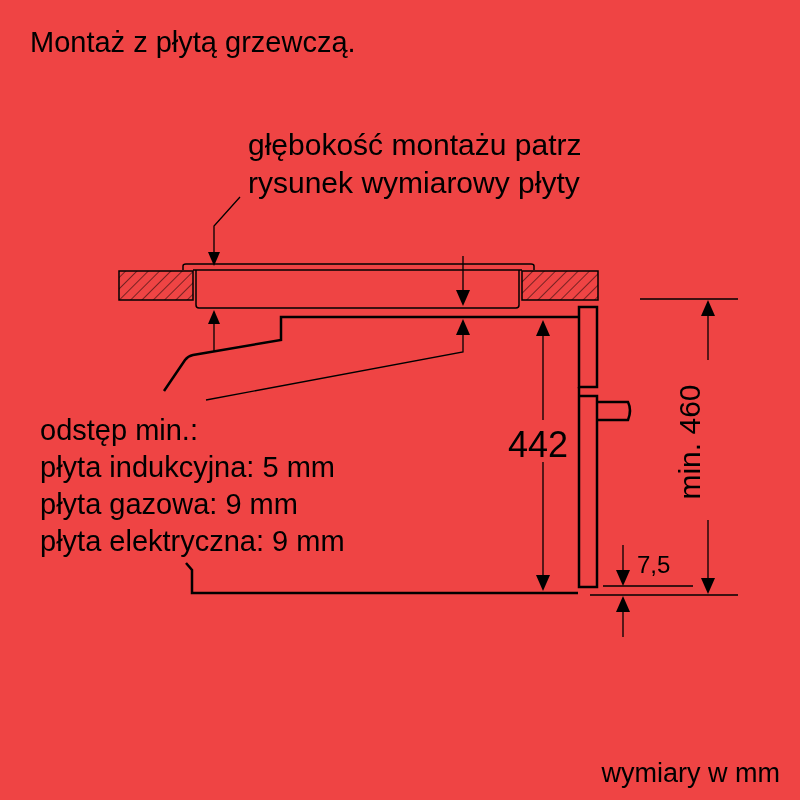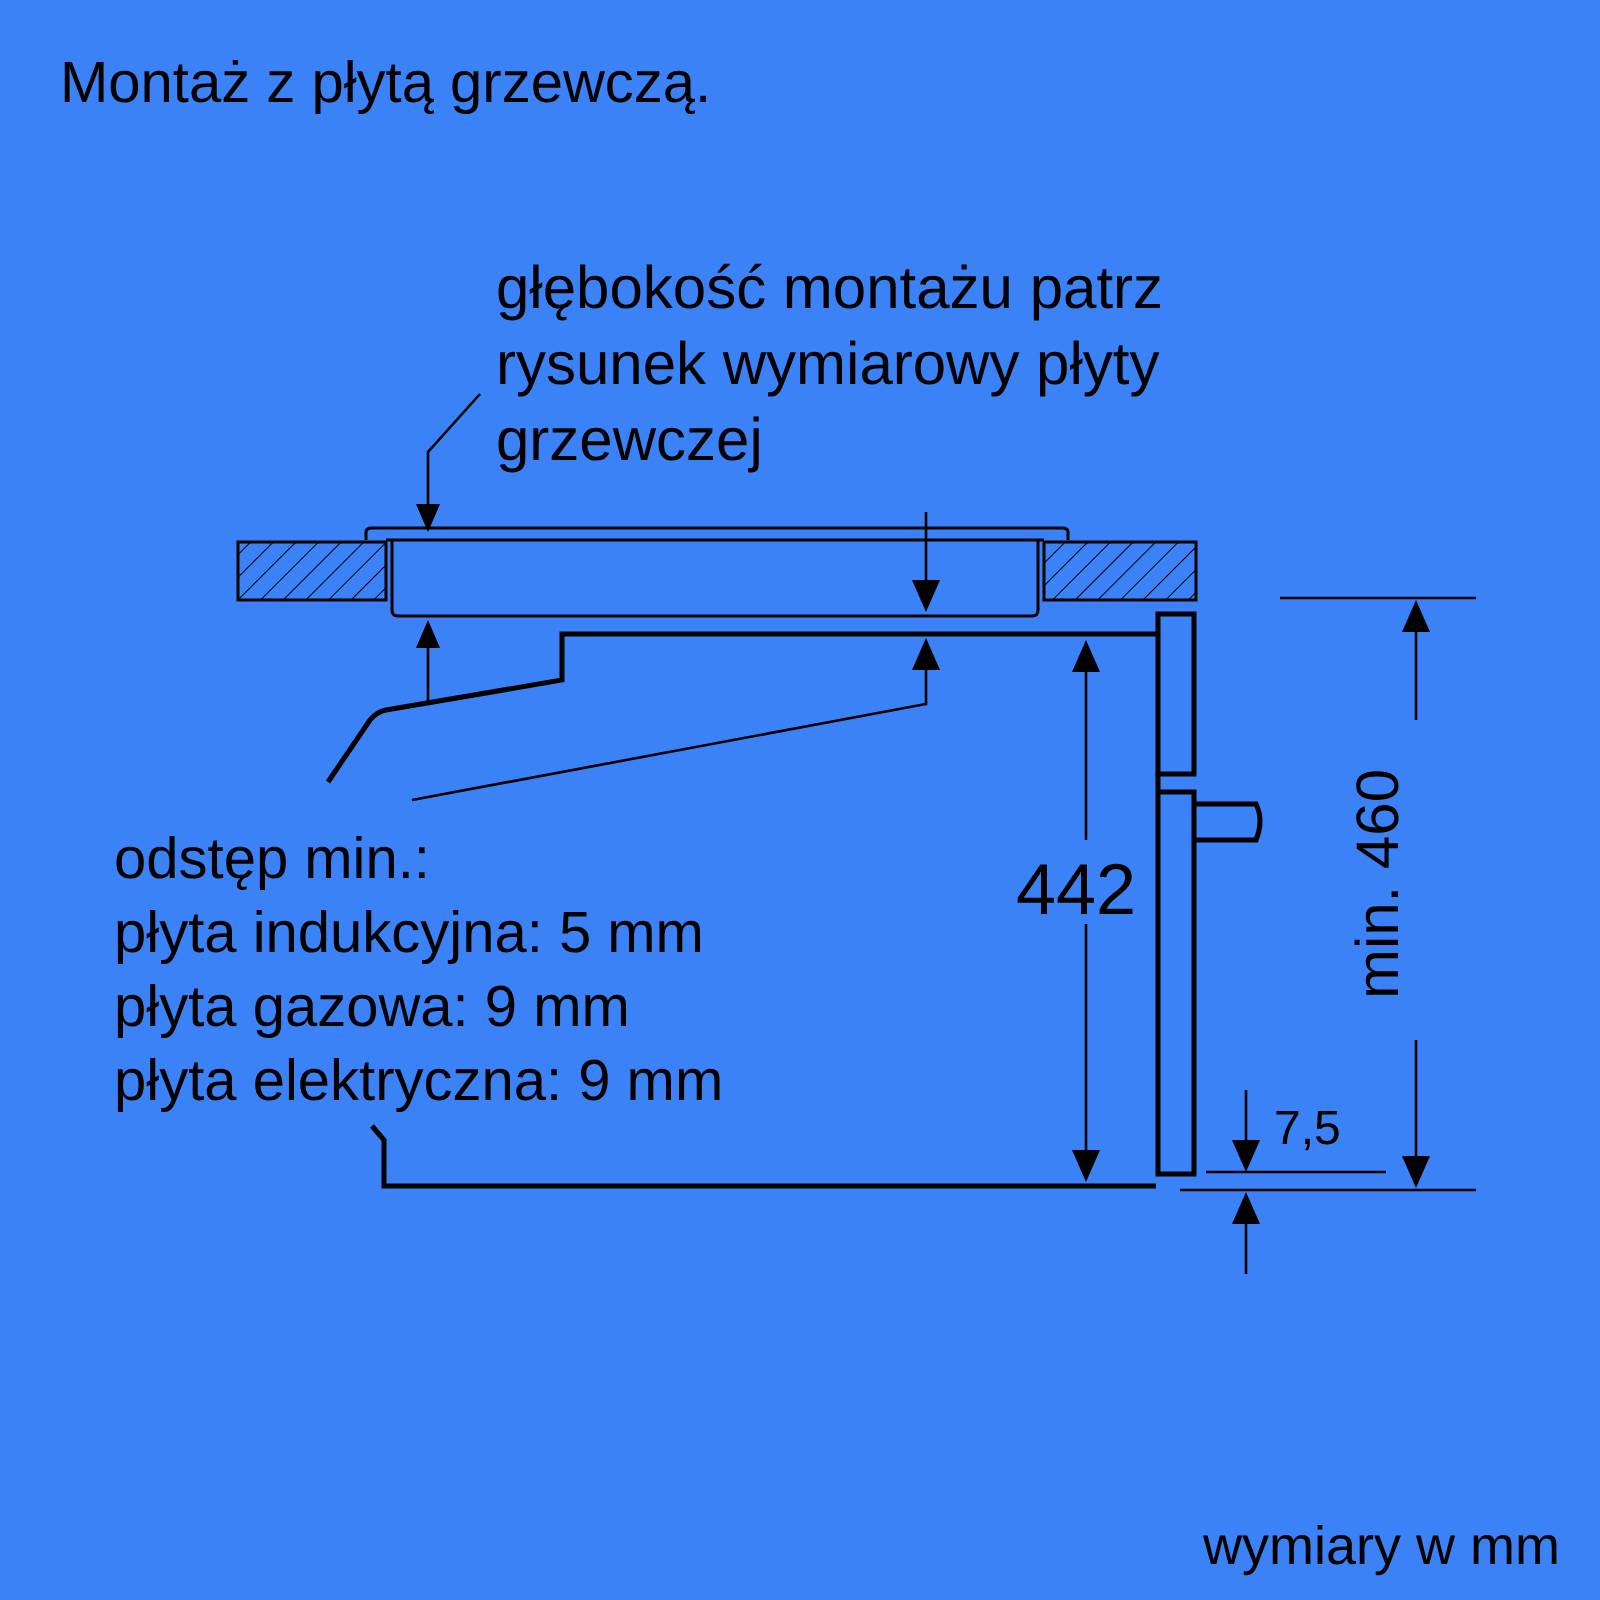--- a/index.html
+++ b/index.html
@@ -1,35 +1,34 @@
 <!DOCTYPE html>
 <html><head>
 <meta charset="utf-8">
 <style>
   html,body{margin:0;padding:0;background:#fff;}
-  #canvas{position:relative;width:800px;height:800px;background:#3b82f6;overflow:hidden;font-family:"Liberation Sans",sans-serif;color:#000;}
+  #canvas{position:relative;width:800px;height:800px;background:#ef4444;overflow:hidden;font-family:"Liberation Sans",sans-serif;color:#000;}
   .txt{position:absolute;font-family:"Liberation Sans",sans-serif;color:#000;white-space:nowrap;line-height:1;}
   #title{left:30px;top:28px;font-size:29px;}
   .note{left:248px;font-size:30px;}
-  .gap{left:40px;font-size:29px;margin-left:17px;}
+  .gap{left:40px;font-size:29px;}
   #dim442{left:508px;top:427px;font-size:36px;}
   #dim75{left:637px;top:553px;font-size:24px;}
   #dim460{left:690px;top:442px;font-size:30px;transform:translate(-50%,-50%) rotate(-90deg);transform-origin:center;}
   #units{right:20px;top:760px;font-size:27px;}
   svg{position:absolute;left:0;top:0;}
 </style>
 </head>
 <body>
 
 <div id="canvas">
   <div id="title" class="txt">Montaż z płytą grzewczą.</div>
 
   <div class="txt note" style="top:130px">głębokość montażu patrz</div>
   <div class="txt note" style="top:168px">rysunek wymiarowy płyty</div>
-  <div class="txt note" style="top:206px">grzewczej</div>
 
   <div class="txt gap" style="top:416px">odstęp min.:</div>
   <div class="txt gap" style="top:453px">płyta indukcyjna: 5 mm</div>
   <div class="txt gap" style="top:490px">płyta gazowa: 9 mm</div>
   <div class="txt gap" style="top:527px">płyta elektryczna: 9 mm</div>
 
   <div id="dim442" class="txt">442</div>
   <div id="dim75" class="txt">7,5</div>
   <div id="dim460" class="txt">min. 460</div>
 

